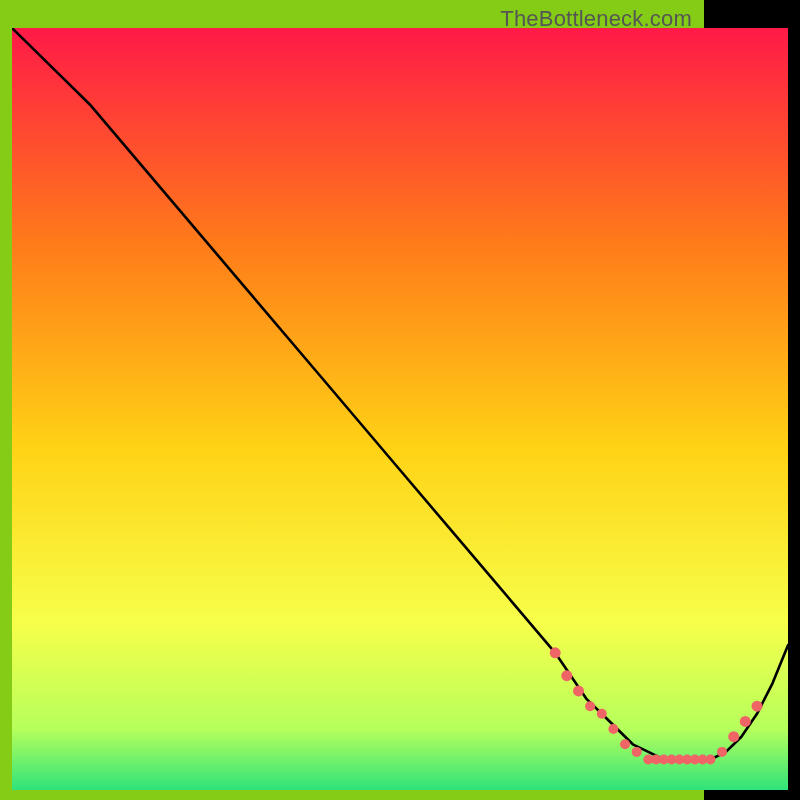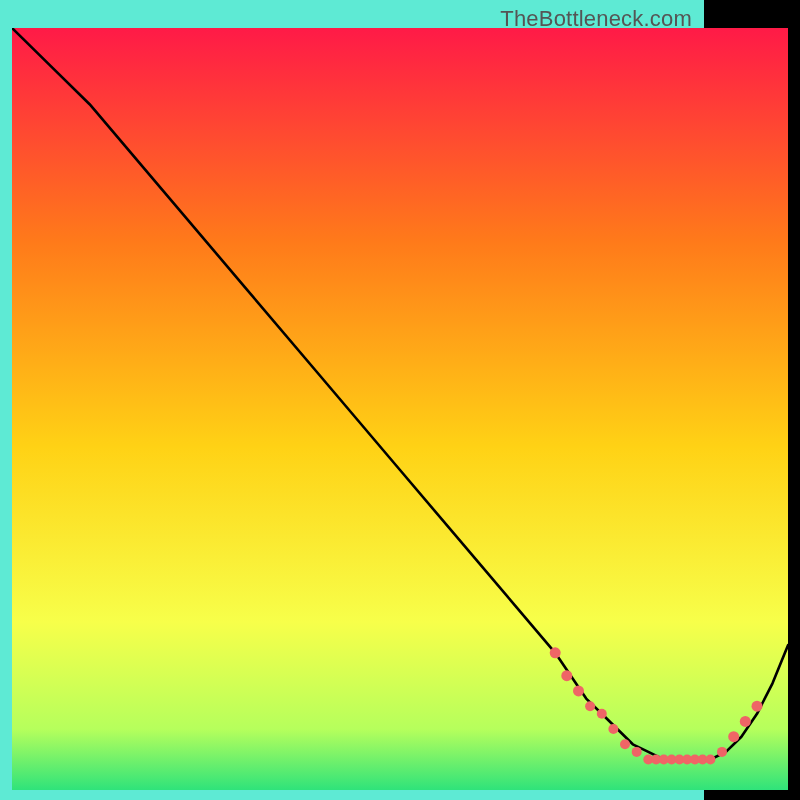--- a/index.html
+++ b/index.html
@@ -8,21 +8,21 @@
     width: 800px;
     height: 800px;
     background: #000;
     font-family: Arial, Helvetica, sans-serif;
     overflow: hidden;
   }
   .stage {
     position: relative;
     width: 704px;
     height: 800px;
-    background: #5eead4;
+    background: #84cc16;
   }
   .watermark {
     position: absolute;
     top: 6px;
     right: 12px;
     color: #555;
     font-size: 22px;
     letter-spacing: 0.2px;
     font-weight: 400;
     user-select: none;

